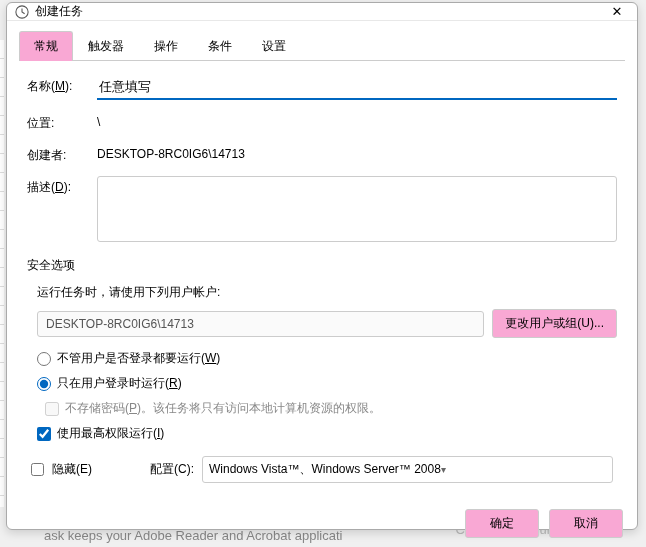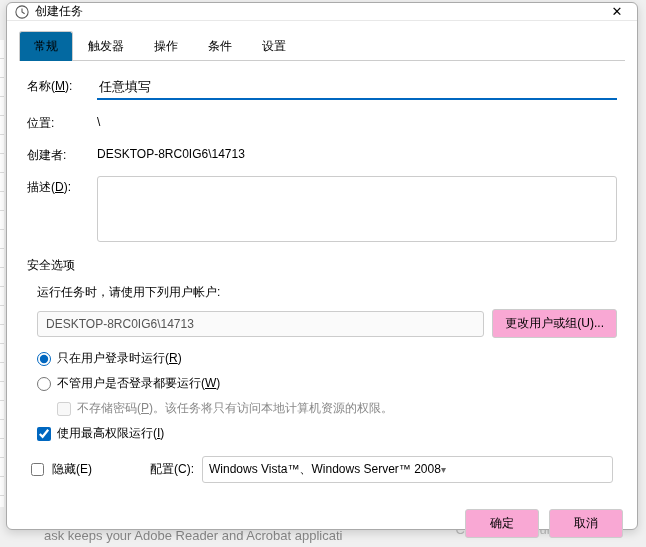--- a/index.html
+++ b/index.html
@@ -7,37 +7,37 @@
     .bg-fragment { position: absolute; bottom: 4px; left: 0; color: #888; font-size: 13px; margin-left: 44px; }
     .watermark { position: absolute; bottom: 10px; right: 40px; color: #bbb; font-size: 13px; pointer-events: none; }
     .dialog { position: absolute; top: 2px; left: 6px; width: 632px; height: 528px; background: #fff; border: 1px solid #aaa; border-radius: 6px; box-shadow: 0 3px 10px rgba(0,0,0,0.15); display: flex; flex-direction: column; }
     .titlebar { display: flex; align-items: center; height: 30px; padding: 0 8px; border-bottom: 1px solid #e8e8e8; }
     .titlebar .icon { width: 14px; height: 14px; margin-right: 6px; }
     .titlebar .title { flex: 1; font-size: 12px; }
     .titlebar .close { width: 24px; text-align: center; cursor: pointer; font-size: 13px; }
     .content { padding: 10px 12px 8px; flex: 1; display: flex; flex-direction: column; }
     .tabs { display: flex; border-bottom: 1px solid #ccc; }
     .tab { padding: 6px 14px; cursor: pointer; border: 1px solid transparent; border-bottom: none; margin-bottom: -1px; }
-    .tab.active { border-color: #ccc; background: #0369a1; border-radius: 3px 3px 0 0; }
+    .tab.active { border-color: #ccc; background: #f9a8d4; border-radius: 3px 3px 0 0; }
     .panel { padding: 14px 8px 8px; flex: 1; }
     .row { display: flex; align-items: flex-start; margin-bottom: 12px; }
     .label { width: 70px; padding-top: 3px; }
     .label .u { text-decoration: underline; }
     .field { flex: 1; }
     .text-input { width: 100%; border: none; border-bottom: 2px solid #0067c0; padding: 4px 2px; font-size: 13px; outline: none; }
     .static-val { padding-top: 3px; }
     .textarea { width: 100%; height: 66px; border: 1px solid #ccc; border-radius: 3px; resize: none; padding: 4px; }
     .section-title { margin: 10px 0 10px; }
     .subtext { margin: 0 0 8px 10px; }
     .acct-row { display: flex; gap: 8px; margin: 0 0 12px 10px; align-items: center; }
     .acct-box { flex: 1; border: 1px solid #ccc; border-radius: 3px; padding: 5px 8px; background: #fafafa; color: #555; }
     .btn { border: 1px solid #ccc; background: #f9a8d4; border-radius: 3px; padding: 5px 12px; cursor: pointer; white-space: nowrap; }
     .opt { display: flex; align-items: center; gap: 6px; margin: 0 0 8px 10px; }
     .opt input[type=radio], .opt input[type=checkbox] { width: 14px; height: 14px; accent-color: #0067c0; }
-    .opt.sub { margin-left: 30px; color: #888; }
+    .opt.sub { margin-left: 18px; color: #888; }
     .opt.sub input { accent-color: #888; }
     .opt label .u { text-decoration: underline; }
     .bottom-row { display: flex; align-items: center; margin-top: 14px; gap: 8px; padding: 0 4px; }
     .config-label { margin-left: 50px; }
     .select { flex: 1; border: 1px solid #ccc; border-radius: 3px; padding: 4px 6px; background: #fff; display: flex; justify-content: flex-start; align-items: center; cursor: pointer; }
     .select .chev { font-size: 10px; color: #666; }
     .footer { display: flex; justify-content: flex-end; gap: 10px; padding: 10px 14px; }
     .footer .btn { min-width: 74px; text-align: center; }
     .left-strip { position: absolute; left: 0; top: 40px; bottom: 40px; width: 4px; background: repeating-linear-gradient(#fff,#fff 18px,#ddd 18px,#ddd 19px); }
   </style>
@@ -83,26 +83,26 @@
         <div class="field"><textarea class="textarea" style=""></textarea></div>
       </div>
 
       <div class="section-title">安全选项</div>
       <div class="subtext">运行任务时，请使用下列用户帐户:</div>
       <div class="acct-row">
         <div class="acct-box">DESKTOP-8RC0IG6\14713</div>
         <button class="btn">更改用户或组(<span class="u">U</span>)...</button>
       </div>
       <div class="opt">
+        <input type="radio" name="runmode" style="">
+        <label>不管用户是否登录都要运行(<span class="u">W</span>)</label>
+      </div>
+      <div class="opt">
         <input type="radio" name="runmode" checked="" style="">
         <label>只在用户登录时运行(<span class="u">R</span>)</label>
-      </div>
-      <div class="opt">
-        <input type="radio" name="runmode" style="">
-        <label>不管用户是否登录都要运行(<span class="u">W</span>)</label>
       </div>
       <div class="opt sub">
         <input type="checkbox" disabled="" style="">
         <label>不存储密码(<span class="u">P</span>)。该任务将只有访问本地计算机资源的权限。</label>
       </div>
       <div class="opt">
         <input type="checkbox" checked="" style="">
         <label>使用最高权限运行(<span class="u">I</span>)</label>
       </div>
 

